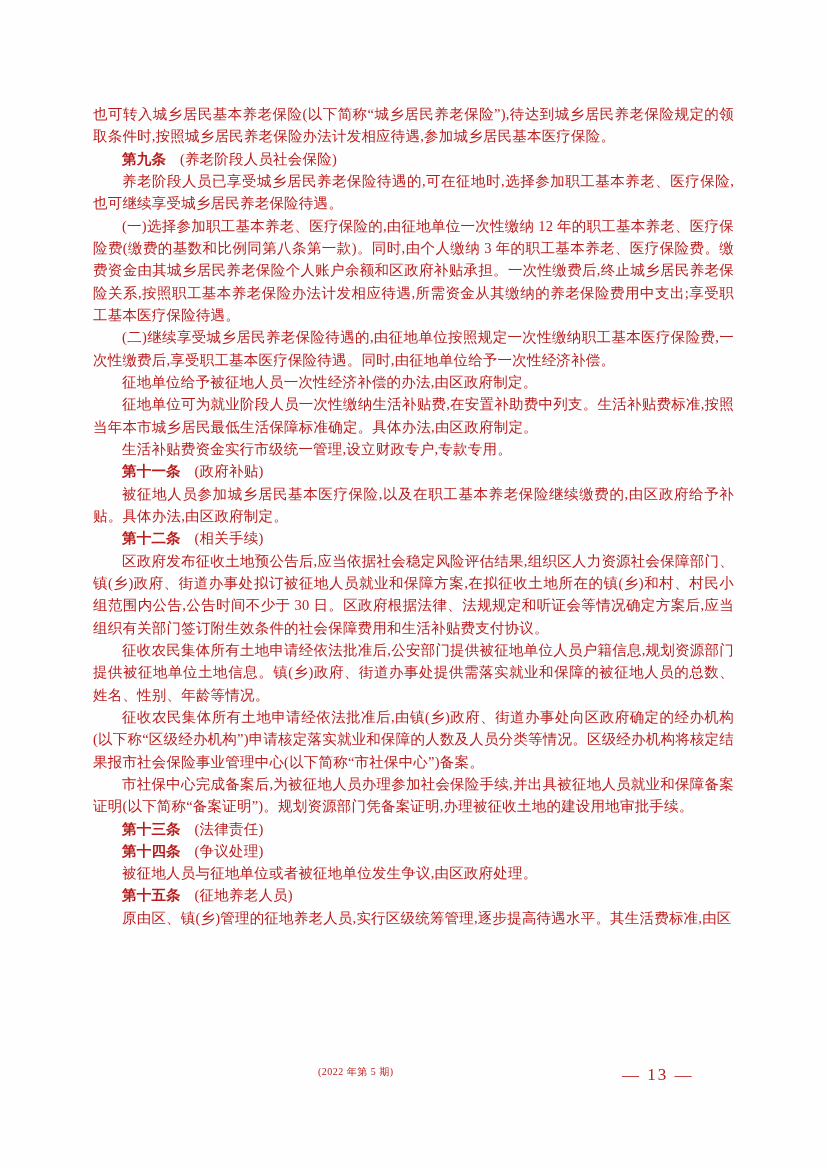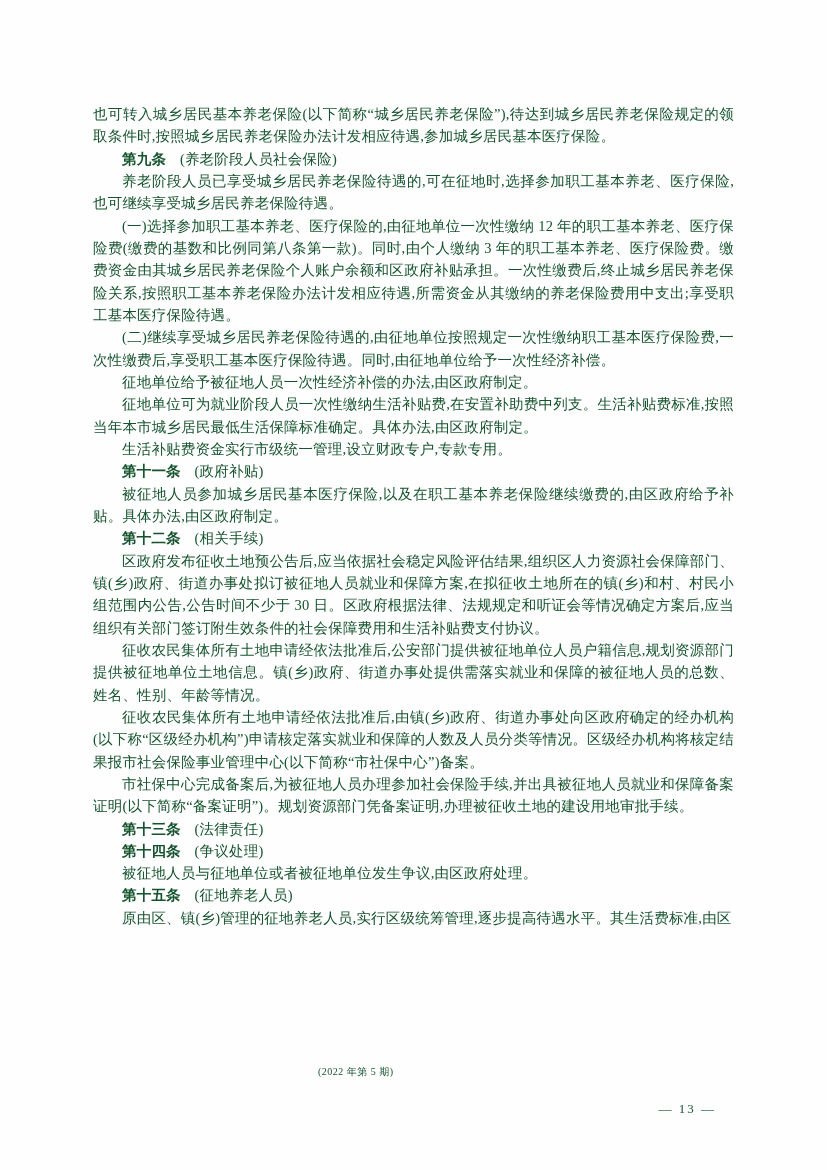--- a/index.html
+++ b/index.html
@@ -7,21 +7,21 @@
     margin: 0;
     padding: 0;
     background: #ffffff;
   }
   .page {
     position: relative;
     width: 827px;
     height: 1170px;
     background: #fefefe;
     font-family: "Liberation Serif", "DejaVu Serif", serif;
-    color: #14532d;
+    color: #b91c1c;
     overflow: hidden;
   }
   .text-block {
     position: absolute;
     left: 93px;
     top: 103px;
     width: 641px;
     font-size: 14.5px;
     line-height: 22.33px;
     text-align: justify;
@@ -46,24 +46,23 @@
     top: 1065px;
     left: 318px;
     font-size: 10px;
     letter-spacing: 0.5px;
   }
   .footer-page {
     position: absolute;
     top: 1065px;
     left: 622px;
     width: 94px;
-    font-size: 13px;
-    text-align: right;
+    font-size: 17px;
+    text-align: left;
     letter-spacing: 2px;
-    margin-top: 36px;
   }
 </style>
 </head>
 <body>
 
 <div class="page">
   <div class="text-block">
       <p class="no-indent">也可转入城乡居民基本养老保险(以下简称“城乡居民养老保险”),待达到城乡居民养老保险规定的领取条件时,按照城乡居民养老保险办法计发相应待遇,参加城乡居民基本医疗保险。</p>
       <p><span class="art-num">第九条</span><span class="art-title">(养老阶段人员社会保险)</span></p>
       <p>养老阶段人员已享受城乡居民养老保险待遇的,可在征地时,选择参加职工基本养老、医疗保险,也可继续享受城乡居民养老保险待遇。</p>

